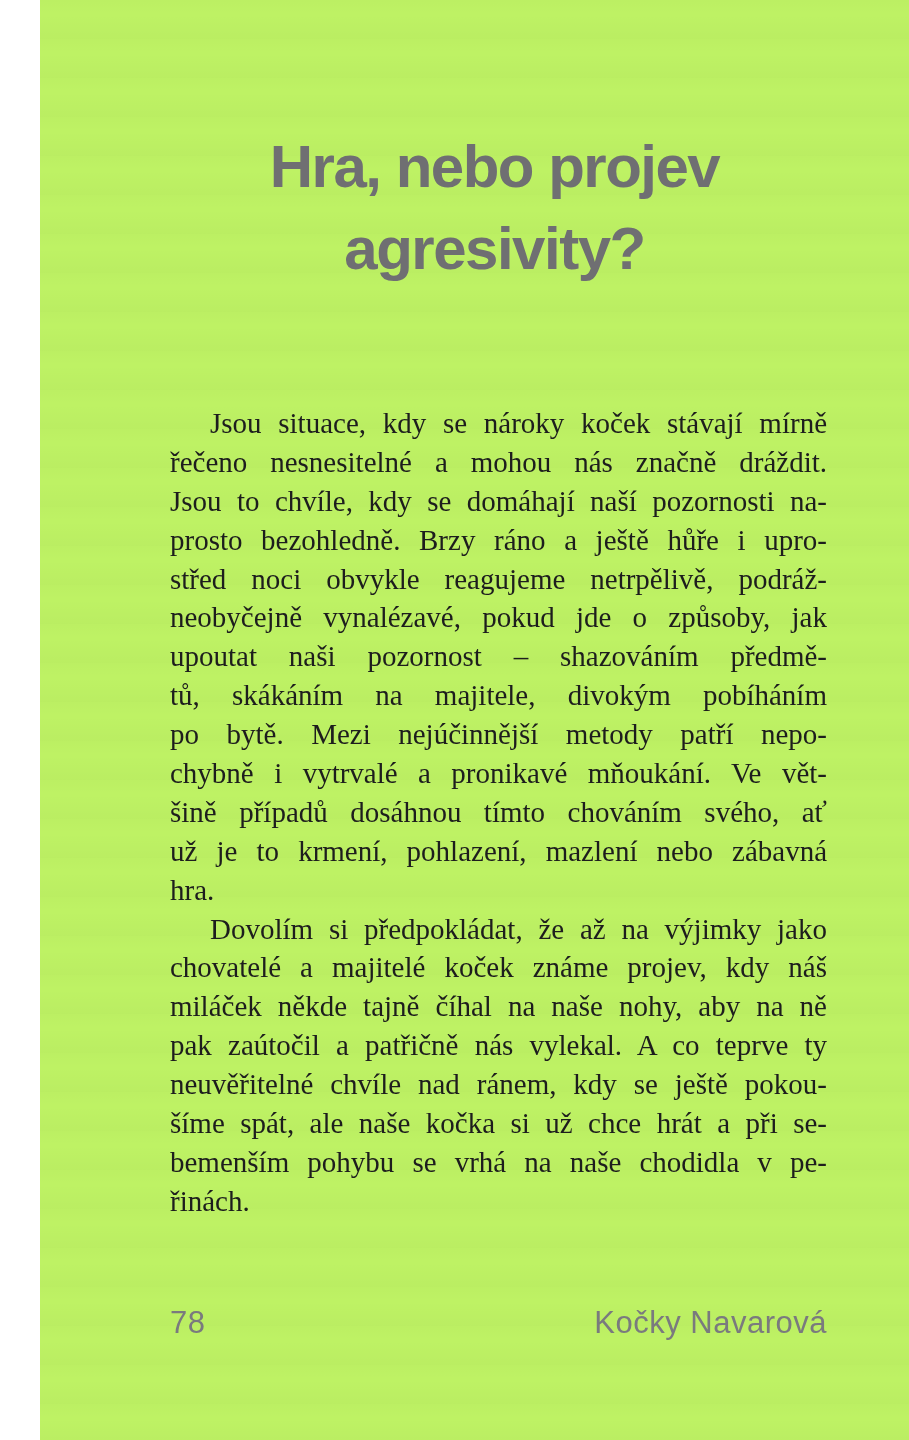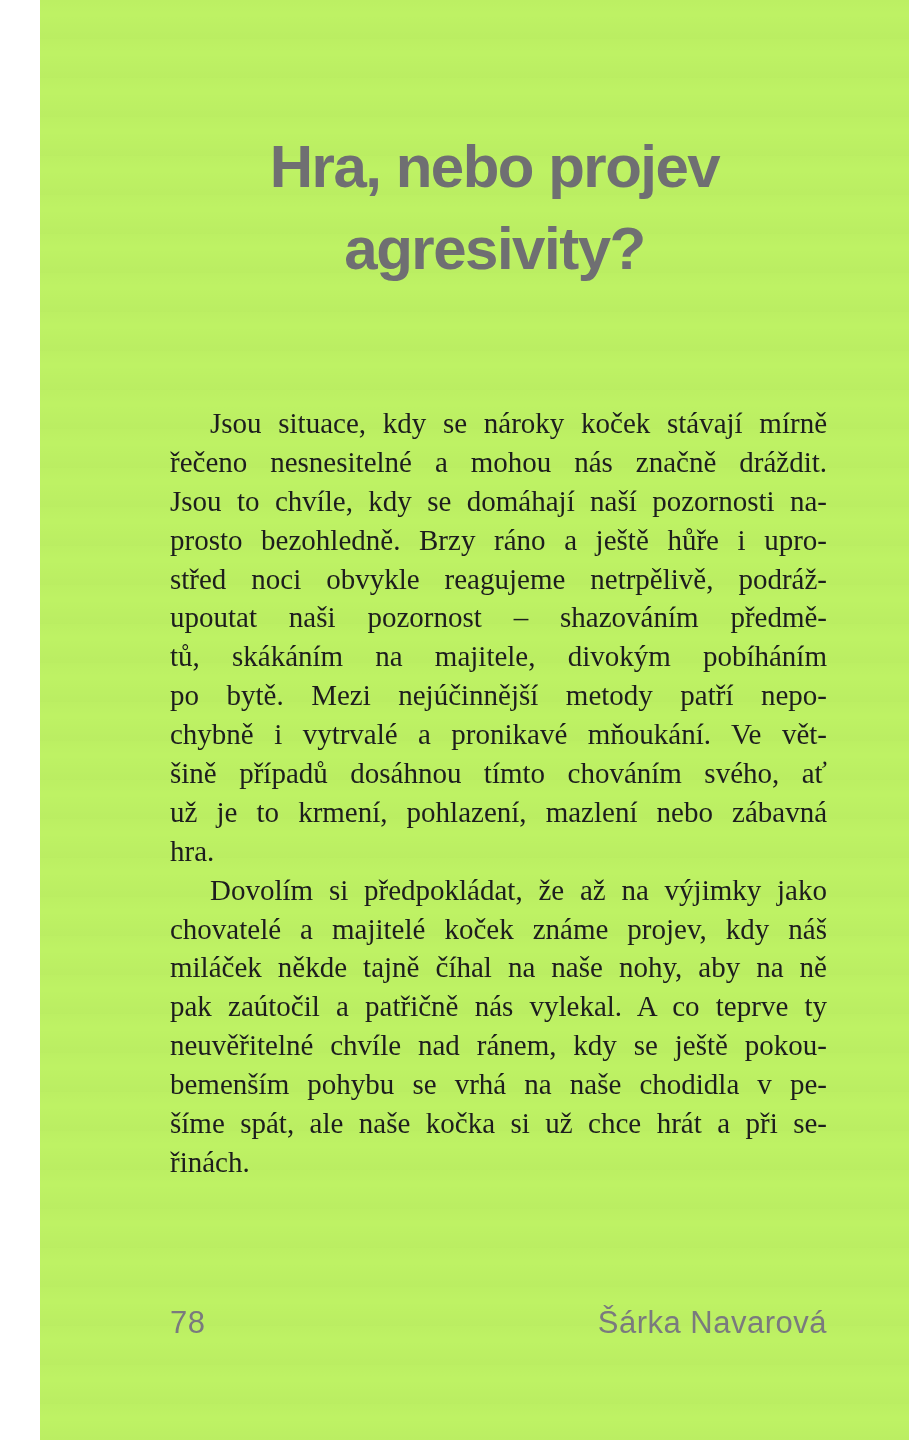--- a/index.html
+++ b/index.html
@@ -90,40 +90,41 @@
   </div>
 
   <div class="body-block">
 
     <div>
       <div class="text-line indent">Jsou situace, kdy se nároky koček stávají mírně</div>
       <div class="text-line">řečeno nesnesitelné a mohou nás značně dráždit.</div>
       <div class="text-line">Jsou to chvíle, kdy se domáhají naší pozornosti na-</div>
       <div class="text-line">prosto bezohledně. Brzy ráno a ještě hůře i upro-</div>
       <div class="text-line">střed noci obvykle reagujeme netrpělivě, podráž-</div>
+      <div class="text-line">neobyčejně vynalézavé, pokud jde o způsoby, jak</div>
       <div class="text-line">upoutat naši pozornost – shazováním předmě-</div>
       <div class="text-line">tů, skákáním na majitele, divokým pobíháním</div>
       <div class="text-line">po bytě. Mezi nejúčinnější metody patří nepo-</div>
       <div class="text-line">chybně i vytrvalé a pronikavé mňoukání. Ve vět-</div>
       <div class="text-line">šině případů dosáhnou tímto chováním svého, ať</div>
       <div class="text-line">už je to krmení, pohlazení, mazlení nebo zábavná</div>
       <div class="text-line para-end">hra.</div>
     </div>
 
     <div>
       <div class="text-line indent">Dovolím si předpokládat, že až na výjimky jako</div>
       <div class="text-line">chovatelé a majitelé koček známe projev, kdy náš</div>
       <div class="text-line">miláček někde tajně číhal na naše nohy, aby na ně</div>
       <div class="text-line">pak zaútočil a patřičně nás vylekal. A co teprve ty</div>
       <div class="text-line">neuvěřitelné chvíle nad ránem, kdy se ještě pokou-</div>
+      <div class="text-line">šíme spát, ale naše kočka si už chce hrát a při se-</div>
       <div class="text-line">bemenším pohybu se vrhá na naše chodidla v pe-</div>
-      <div class="text-line">šíme spát, ale naše kočka si už chce hrát a při se-</div>
       <div class="text-line para-end">řinách.</div>
     </div>
 
   </div>
 
   <div class="footer">
     <span>78</span>
-    <span>Šárka Navarová</span>
+    <span>Kočky Navarová</span>
   </div>
 
 </div>
 
 </body></html>

